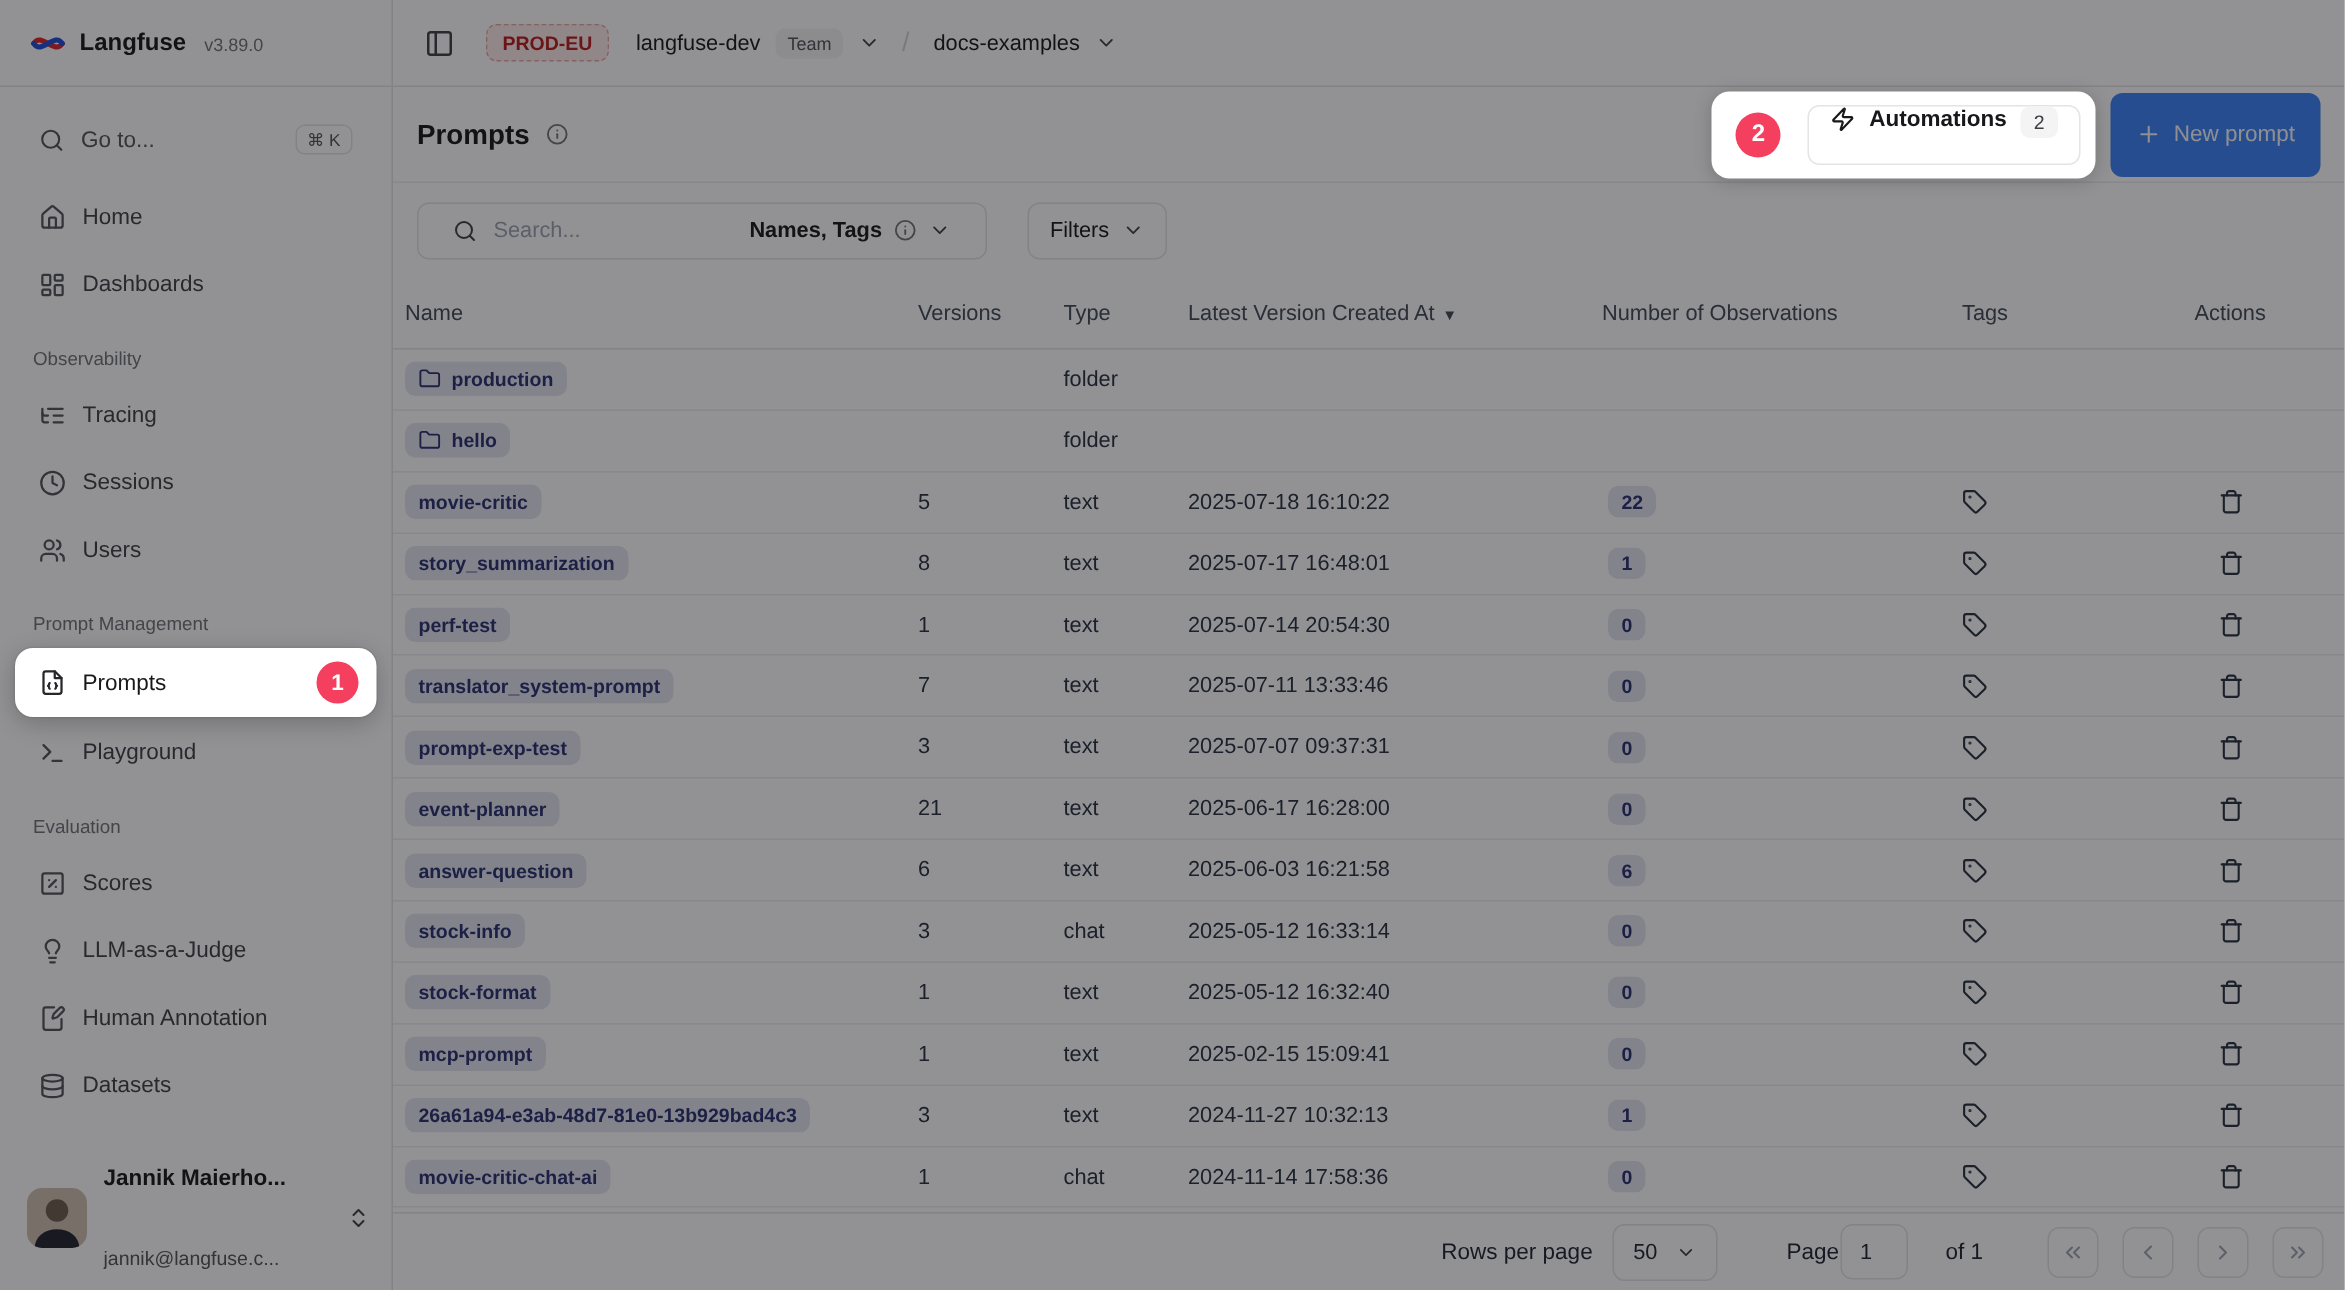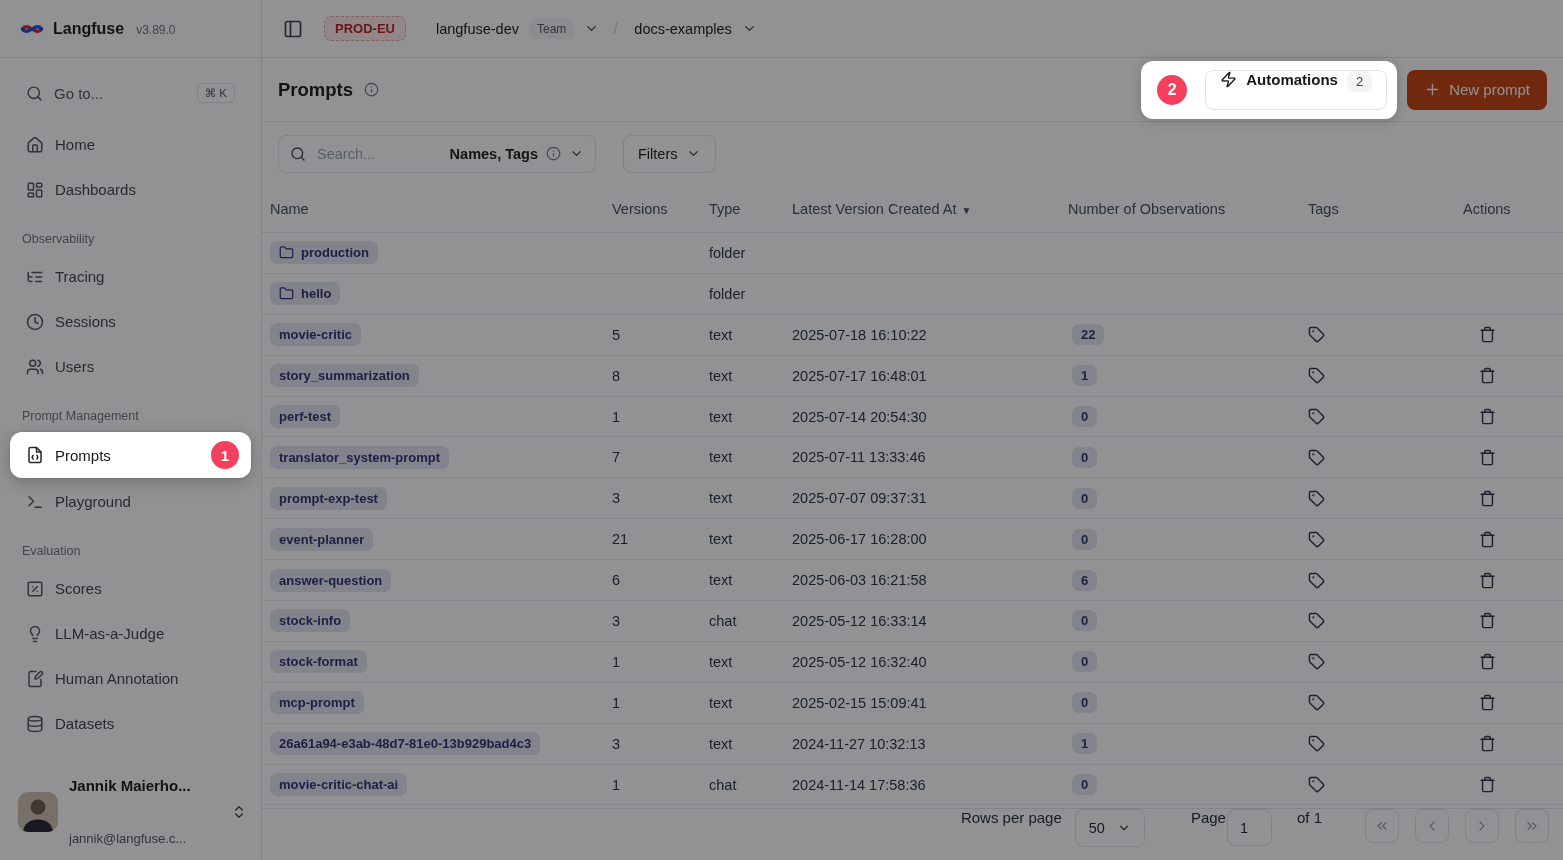--- a/index.html
+++ b/index.html
@@ -32,39 +32,39 @@
   .user-name { font-size:15px; font-weight:700; white-space:nowrap; overflow:hidden; }
   .user-email { font-size:13px; color:#52525b; white-space:nowrap; overflow:hidden;margin-top:37px; }
   .user-chevrons { width:16px; height:16px; color:#3f3f46; flex:none; display:flex; }
 
   
   .main { flex:1; min-width:0; display:flex; flex-direction:column; }
   .topbar { height:58px; display:flex; align-items:center; gap:10px; padding:0 16px; border-bottom:1px solid #e4e4e7; }
   .panel-btn { width:30px; height:30px; display:flex; align-items:center; justify-content:center; color:#3f3f46; cursor:pointer; }
   .panel-btn .ic { width:20px; height:20px; display:flex; }
   .env-badge { font-size:13px; font-weight:600; color:#b91c1c; background:#fdeceb; border:1px dashed #e6a8a3; border-radius:7px; padding:4px 10px; margin-left:6px; }
-  .crumb-name { font-size:14.5px; font-weight:500; color:#18181b; margin-left:20px; }
+  .crumb-name { font-size:14.5px; font-weight:500; color:#18181b; margin-left:8px; }
   .team-pill { font-size:12px; color:#52525b; background:#f4f4f5; border-radius:6px; padding:3px 8px; }
   .chev { width:15px; height:15px; color:#3f3f46; display:flex; cursor:pointer; }
   .slash { color:#d4d4d8; font-size:18px; margin:0 4px; }
 
   .page-header { height:64px; display:flex; align-items:center; justify-content:space-between; padding:0 16px; border-bottom:1px solid #ececf0; }
   .ph-left { display:flex; align-items:center; gap:11px; }
   .page-title { font-size:18.5px; font-weight:700; }
   .info-ic { width:15px; height:15px; color:#71717a; display:flex; }
   .ph-right { display:flex; align-items:center; gap:10px; }
   .spotlight { display:flex; align-items:center; gap:18px; background:#fff; border-radius:12px; padding:9px 10px 9px 16px; position:relative; z-index:41; box-shadow:0 2px 12px rgba(0,0,0,.18); }
   .autom-btn { display:flex; align-items:flex-start; gap:9px; border:1px solid #e4e4e7; border-radius:8px; background:#fff; padding:0 14px; height:40px; font-size:15px; font-weight:600; color:#18181b; cursor:pointer; }
   .autom-btn .ic { width:17px; height:17px; display:flex; }
   .count-pill { background:#f4f4f5; border-radius:6px; font-size:13px; padding:3px 9px; font-weight:500; color:#3f3f46; }
-  .new-prompt { display:flex; align-items:center; gap:8px; background:#c2410c; color:#fafafa; border:none; border-radius:8px; padding:0 17px; height:40px; font-size:15px; font-weight:500; cursor:pointer; }
+  .new-prompt { display:flex; align-items:center; gap:8px; background:#3b82f6; color:#fafafa; border:none; border-radius:8px; padding:0 17px; height:56px; font-size:15px; font-weight:500; cursor:pointer; }
   .new-prompt .ic { width:17px; height:17px; display:flex; }
 
   .toolbar { height:63px; display:flex; align-items:center; gap:27px; padding:0 16px; }
-  .search-box { display:flex; align-items:center; gap:9px; width:318px; height:38px; border:1px solid #e4e4e7; border-radius:8px; padding:0 11px; }
+  .search-box { display:flex; align-items:center; gap:9px; width:380px; height:38px; border:1px solid #e4e4e7; border-radius:8px; padding:0 23px; }
   .search-box .ic { width:16px; height:16px; color:#3f3f46; flex:none; display:flex; }
   .search-input { border:none; outline:none; flex:1; min-width:0; font-size:14.5px; font-family:inherit; color:#18181b; background:transparent; }
   .search-input::placeholder { color:#9ca3af; }
   .scope { display:flex; align-items:center; gap:8px; font-size:14.5px; font-weight:600; color:#18181b; cursor:pointer; white-space:nowrap; }
   .filters-btn { display:flex; align-items:center; gap:9px; height:38px; border:1px solid #e4e4e7; border-radius:8px; padding:0 14px; font-size:14.5px; font-weight:500; background:#fff; color:#18181b; cursor:pointer; }
 
   
   .table { flex:1; overflow:hidden; display:flex; flex-direction:column; }
   .thead, .trow { display:grid; grid-template-columns:342px 97px 83px 276px 240px 155px 1fr; align-items:center; }
   .thead { height:48px; border-bottom:1px solid #e4e4e7; color:#424a57; font-size:14.5px; font-weight:500; }
@@ -73,21 +73,21 @@
   .trow { height:40.9px; border-bottom:1px solid #ececf0; }
   .td { padding:0 8px; white-space:nowrap; overflow:hidden; }
   .name-pill { display:inline-flex; align-items:center; gap:7px; background:#e3e3f1; color:#2a3170; border-radius:7px; padding:4px 9px; font-size:13px; font-weight:700; cursor:pointer; max-width:326px; }
   .name-pill .ic { width:15px; height:15px; display:flex; flex:none; }
   .obs-pill { display:inline-flex; background:#e3e3f1; color:#2a3170; border-radius:7px; padding:3px 9px; font-size:13px; font-weight:700; margin-left:4px; }
   .cell-text { font-size:14.5px; color:#27303f; }
   .td-actions { padding-left:24px; }
   .row-icon-btn { width:17px; height:17px; color:#27303f; display:flex; cursor:pointer; }
 
   
-  .tfoot { height:52px; border-top:1px solid #e4e4e7; display:flex; align-items:flex-start; justify-content:flex-end; padding:0 14px; font-size:15px; color:#1f2430; }
+  .tfoot { height:52px; border-top:1px solid #e4e4e7; display:flex; align-items:center; justify-content:flex-end; padding:0 14px; font-size:15px; color:#1f2430; }
   .rpp-label { margin-right:13px; }
   .page-select { display:flex; align-items:center; gap:12px; border:1px solid #e4e4e7; border-radius:8px; height:38px; padding:16px 13px; font-size:14.5px; cursor:pointer; background:#fff; }
   .page-select .chev { width:14px; height:14px; }
   .page-label { margin-left:46px; margin-right:1px; }
   .page-input { width:45px; height:37px; border:1px solid #e4e4e7; border-radius:8px; padding:0 12px; font-size:14.5px; font-family:inherit; color:#1f2430; outline:none; }
   .of-label { margin-left:25px; }
   .pager { display:flex; gap:16px; margin-left:43px; }
   .nav-btn { width:34px; height:34px; border:1px solid #e4e4e7; border-radius:8px; background:#fff; color:#9ca3af; display:flex; align-items:center; justify-content:center; cursor:pointer; }
   .nav-btn .ic { width:16px; height:16px; display:flex; }
 

